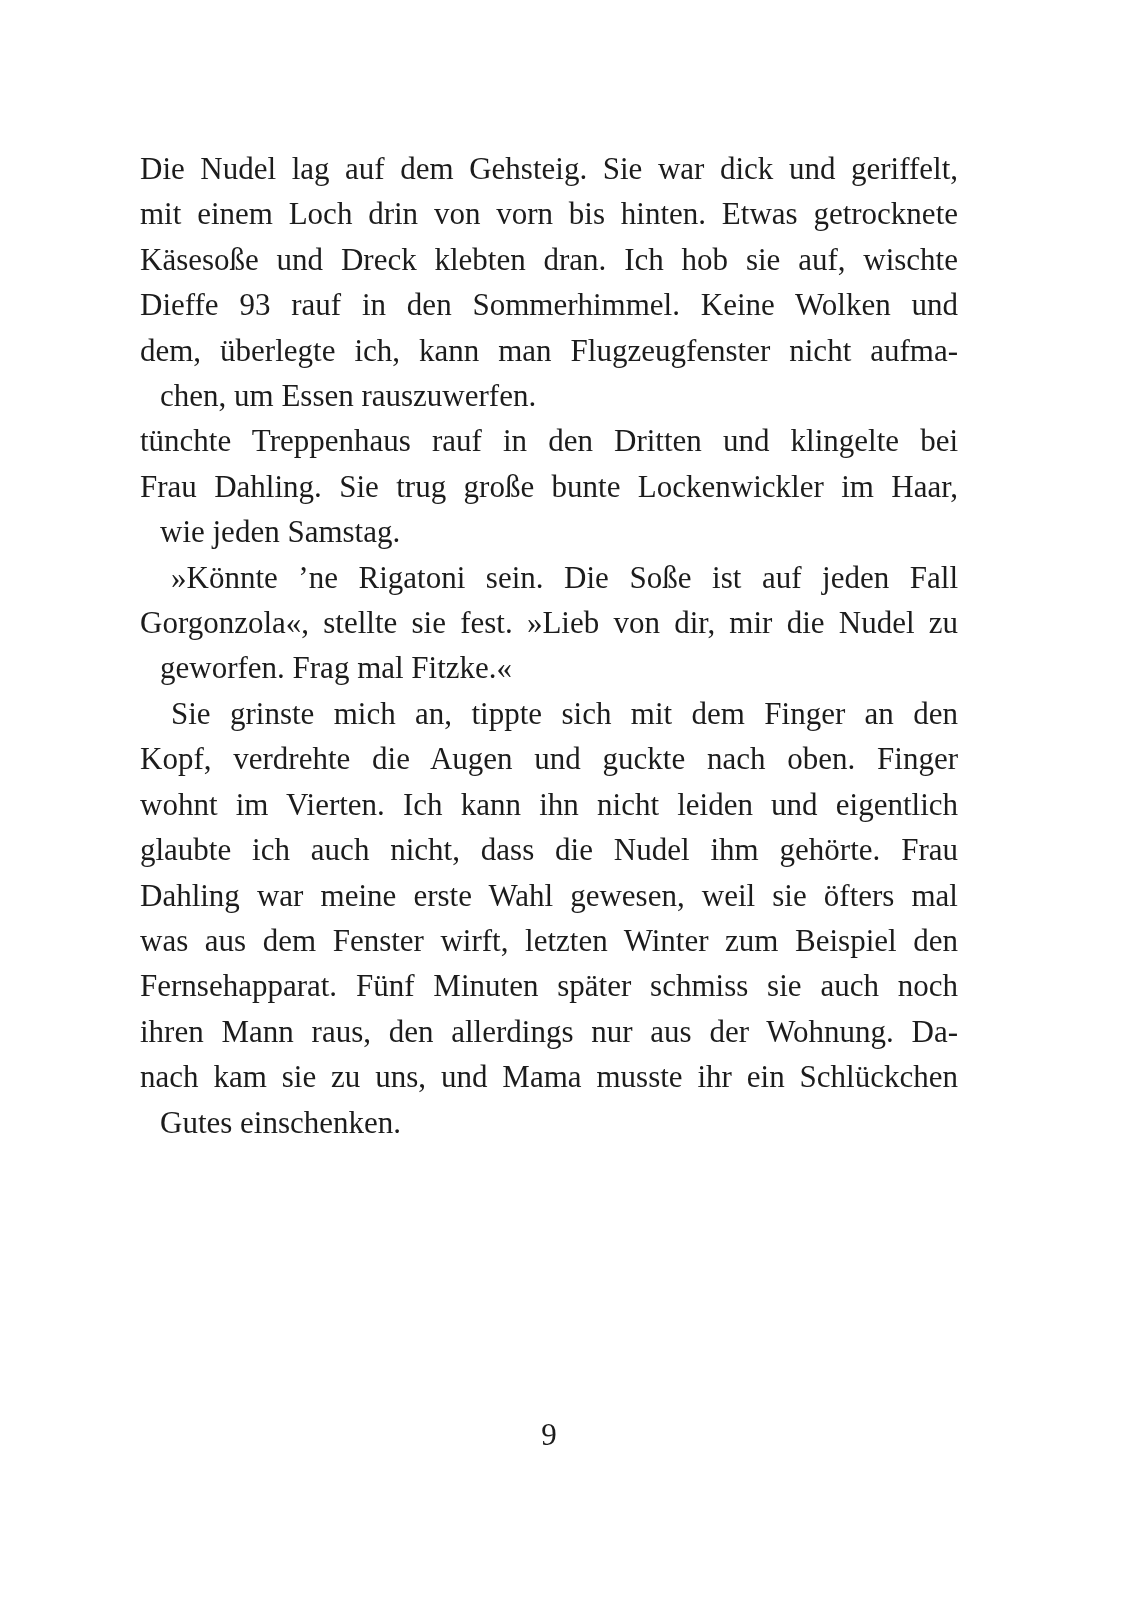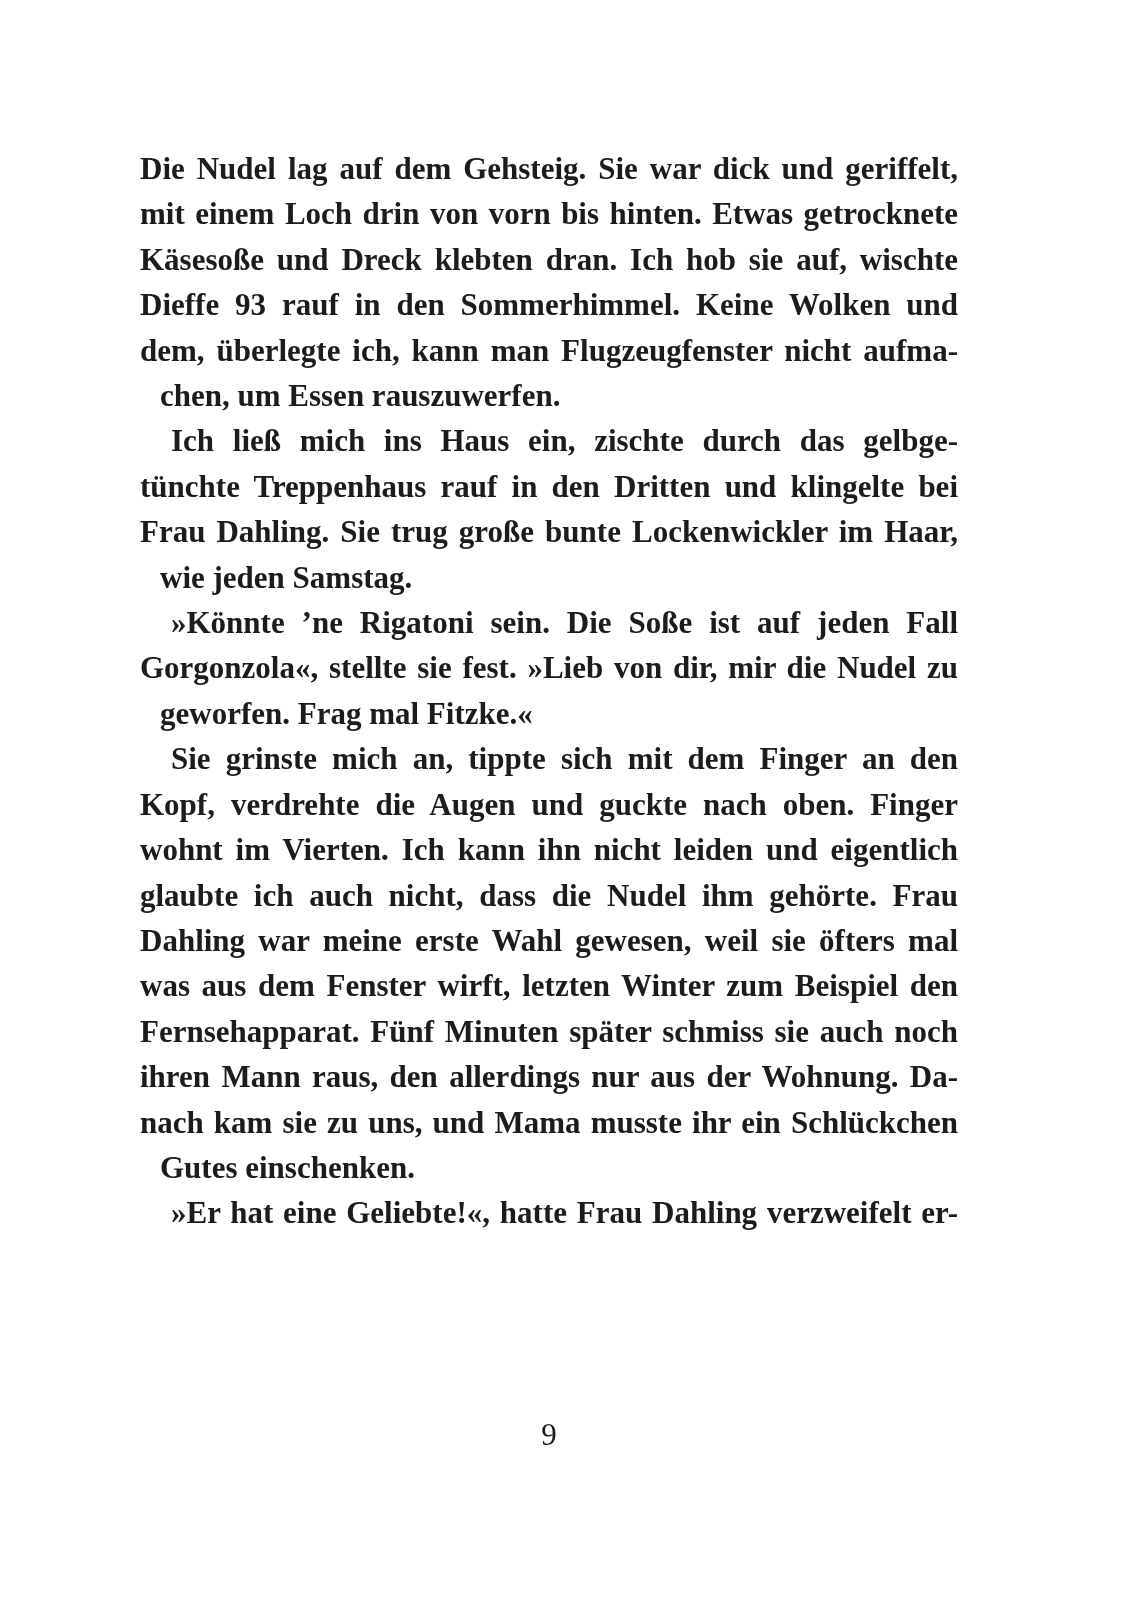--- a/index.html
+++ b/index.html
@@ -20,21 +20,20 @@
   .text-block {
     position: absolute;
     left: 140px;
     top: 146px;
     width: 818px;
     font-size: 31px;
     line-height: 45.4px;
   }
   .line {
     white-space: normal;
-    font-weight: bold;
   }
   
   .line.j {
     text-align: justify;
     text-align-last: justify;
   }
   
   .line.l {
     text-align: center;
     text-align-last: left;
@@ -58,33 +57,31 @@
 <body style="background: rgb(255, 255, 255); color: rgb(28, 28, 28);">
 
 <div class="page">
   <div class="text-block" id="text-block">
       <div class="line j">Die Nudel lag auf dem Gehsteig. Sie war dick und geriffelt,</div>
       <div class="line j">mit einem Loch drin von vorn bis hinten. Etwas getrocknete</div>
       <div class="line j">Käsesoße und Dreck klebten dran. Ich hob sie auf, wischte</div>
       <div class="line j">Dieffe 93 rauf in den Sommerhimmel. Keine Wolken und</div>
       <div class="line j">dem, überlegte ich, kann man Flugzeugfenster nicht aufma-</div>
       <div class="line l">chen, um Essen rauszuwerfen.</div>
-      <div class="line j in">Ich ließ mich ins Haus ein, zischte durch das gelbge-</div>
       <div class="line j">tünchte Treppenhaus rauf in den Dritten und klingelte bei</div>
       <div class="line j">Frau Dahling. Sie trug große bunte Lockenwickler im Haar,</div>
       <div class="line l">wie jeden Samstag.</div>
       <div class="line j in">»Könnte ’ne Rigatoni sein. Die Soße ist auf jeden Fall</div>
       <div class="line j">Gorgonzola«, stellte sie fest. »Lieb von dir, mir die Nudel zu</div>
       <div class="line l">geworfen. Frag mal Fitzke.«</div>
       <div class="line j in">Sie grinste mich an, tippte sich mit dem Finger an den</div>
       <div class="line j">Kopf, verdrehte die Augen und guckte nach oben. Finger</div>
       <div class="line j">wohnt im Vierten. Ich kann ihn nicht leiden und eigentlich</div>
       <div class="line j">glaubte ich auch nicht, dass die Nudel ihm gehörte. Frau</div>
       <div class="line j">Dahling war meine erste Wahl gewesen, weil sie öfters mal</div>
       <div class="line j">was aus dem Fenster wirft, letzten Winter zum Beispiel den</div>
       <div class="line j">Fernsehapparat. Fünf Minuten später schmiss sie auch noch</div>
       <div class="line j">ihren Mann raus, den allerdings nur aus der Wohnung. Da-</div>
       <div class="line j">nach kam sie zu uns, und Mama musste ihr ein Schlückchen</div>
       <div class="line l">Gutes einschenken.</div>
-      <div class="line j in">»Er hat eine Geliebte!«, hatte Frau Dahling verzweifelt er-</div>
     </div>
   <div class="page-number">9</div>
 </div>
 
 </body></html>

